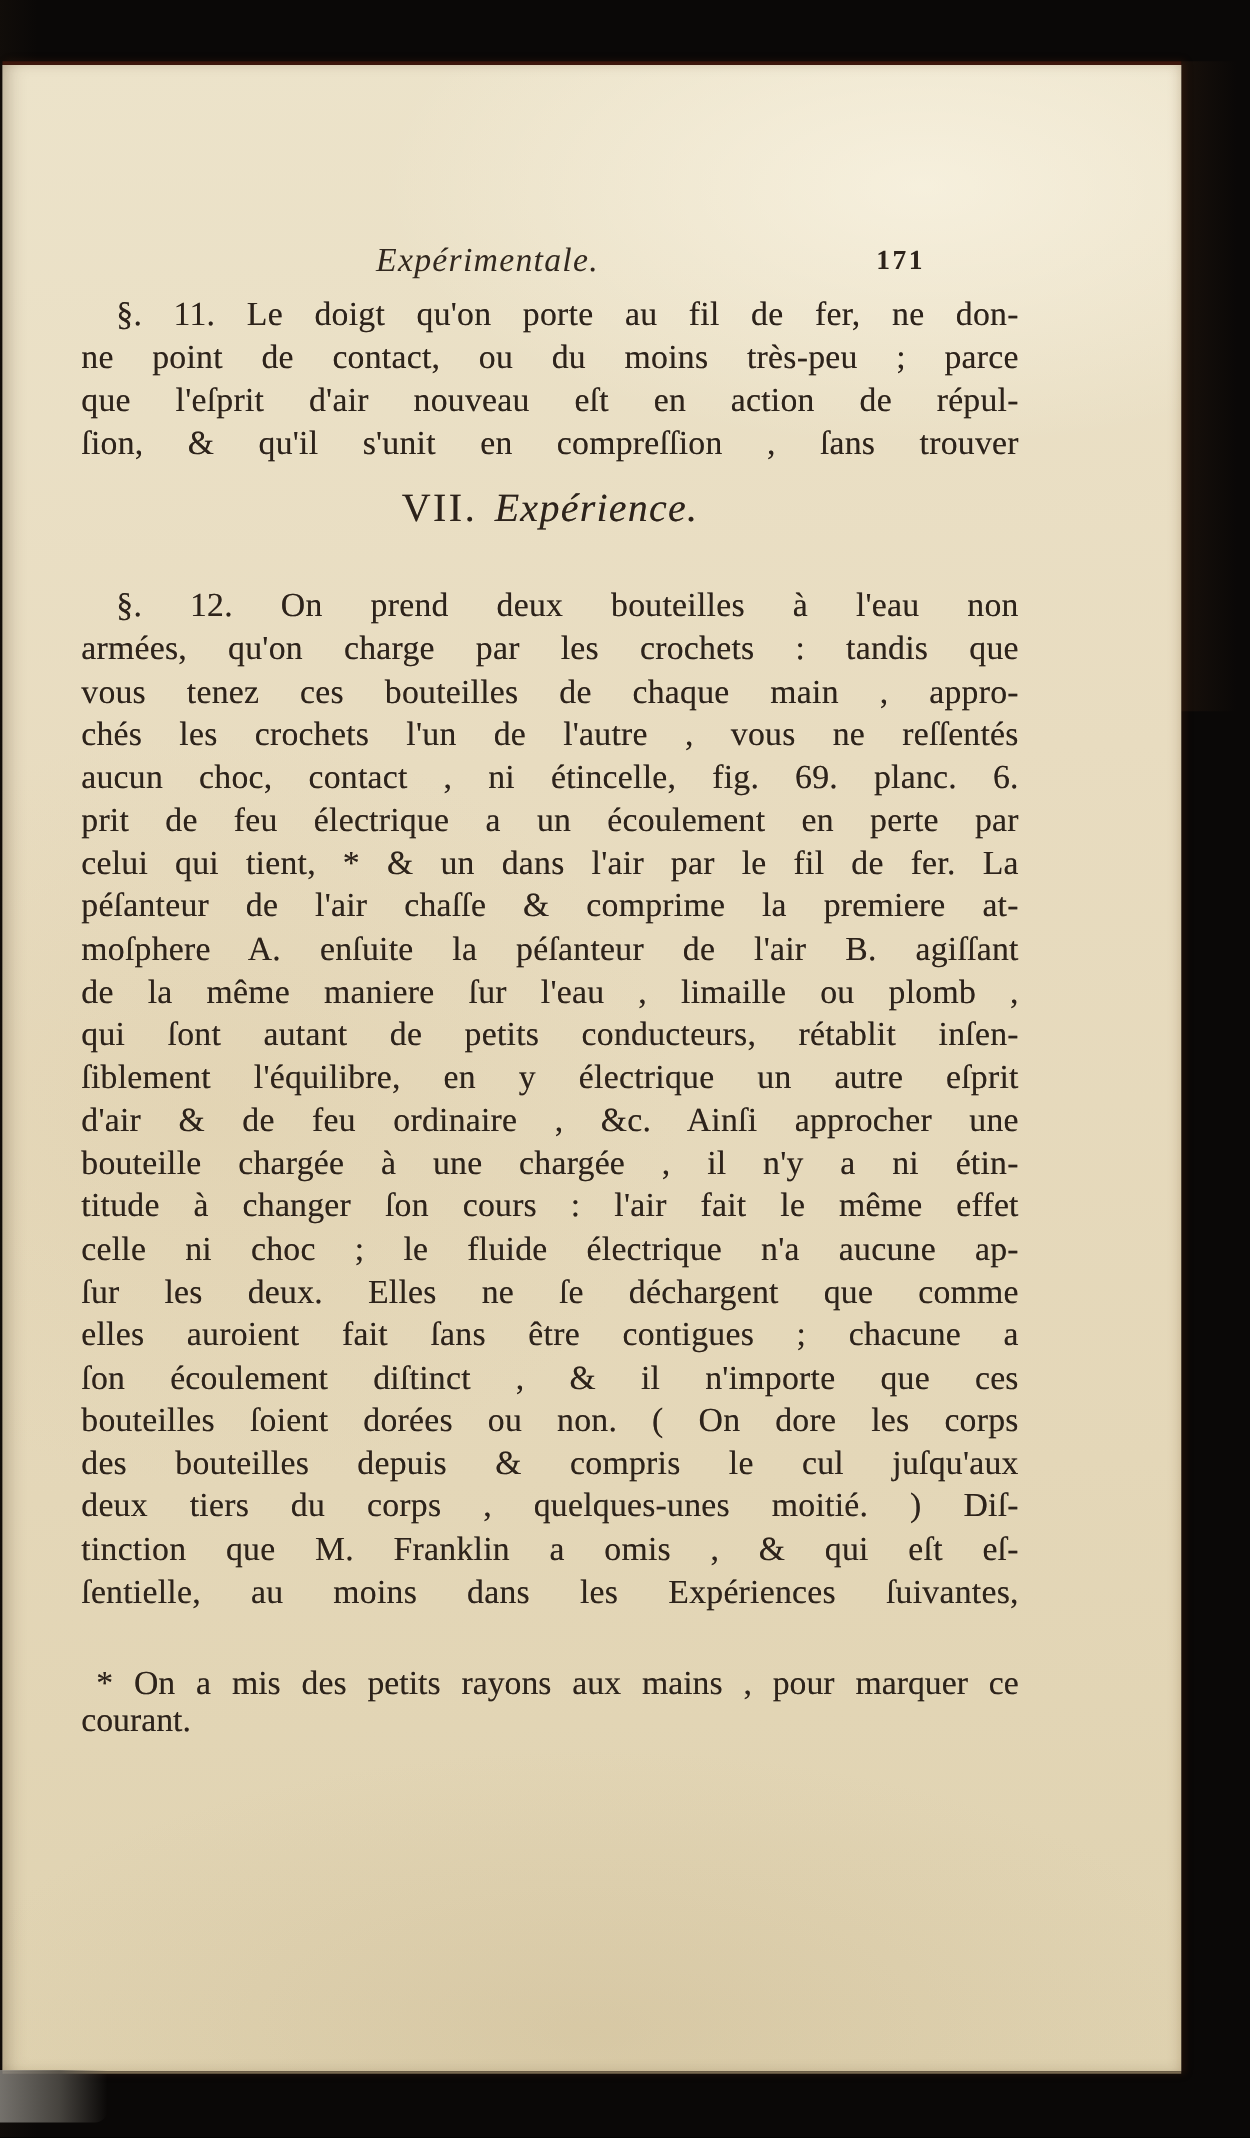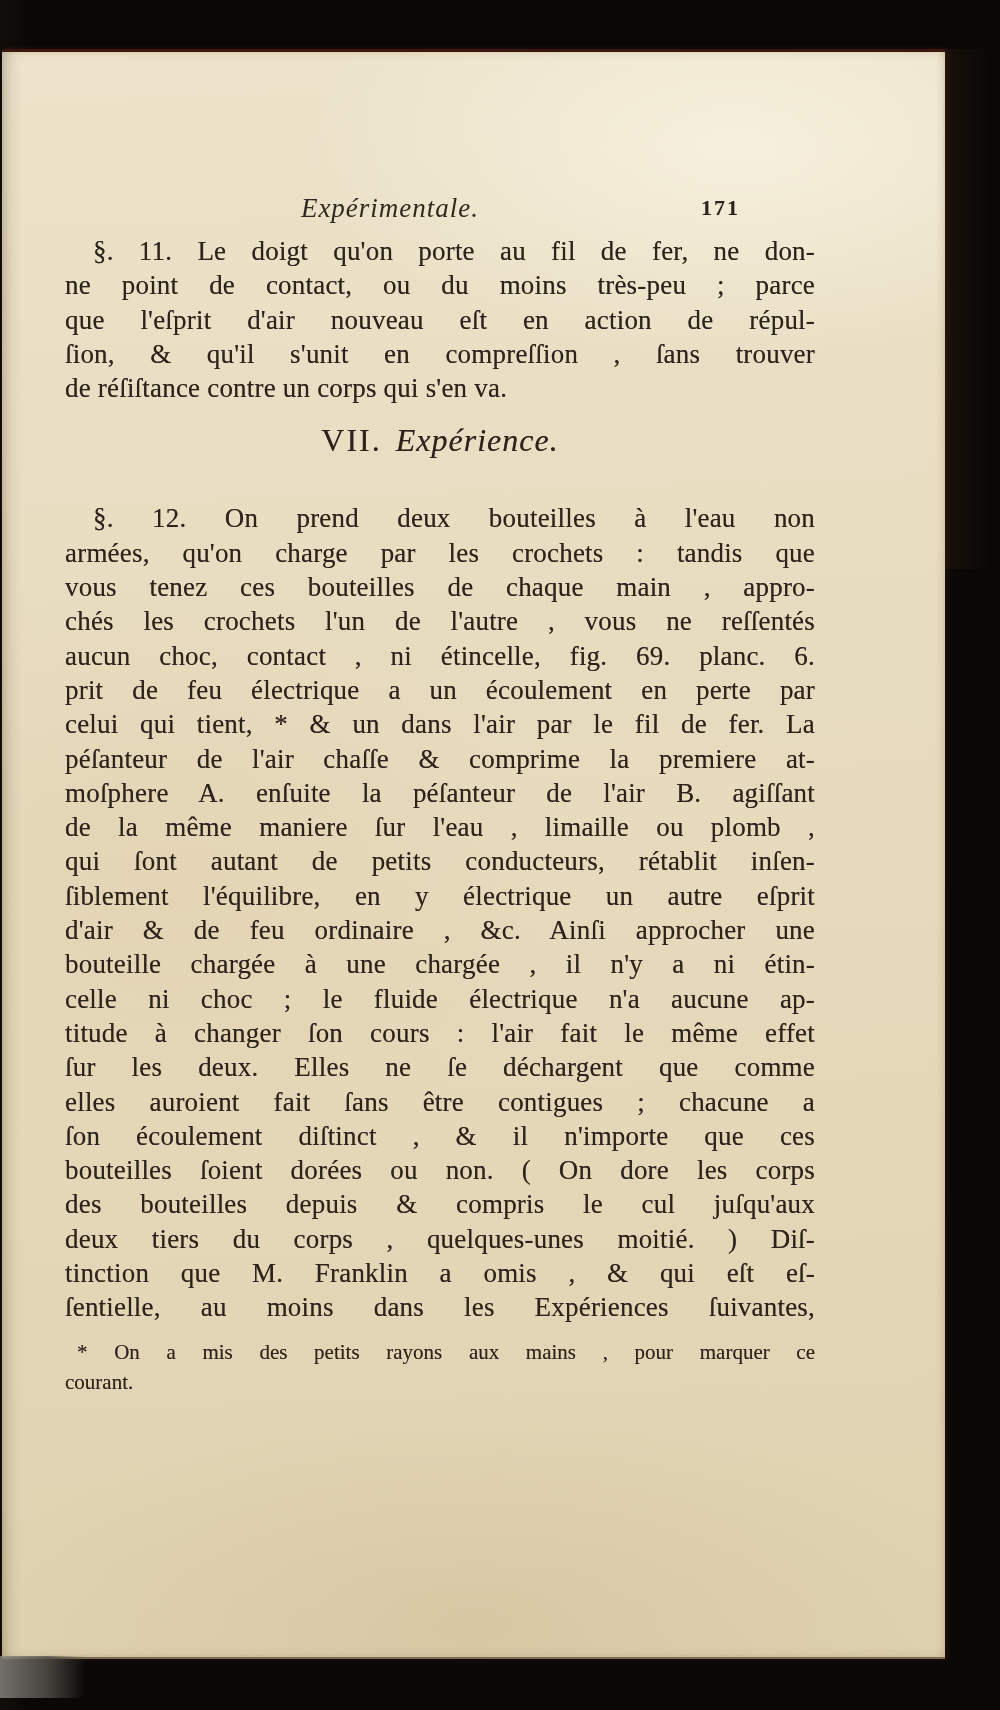--- a/index.html
+++ b/index.html
@@ -44,21 +44,21 @@
   .text-line.no-stretch { text-align-last:left; }
   .para .text-line:first-child { text-indent:28px; }
 
   .section-heading {
     margin-top:14px; line-height:42px; text-align:center; font-size:32px;
     color:#2d231b; text-shadow:0 0 0.5px rgba(45,35,27,0.55);
   }
   .section-heading .numeral { letter-spacing:2px; margin-right:14px; }
   .section-heading .hd-title { font-style:italic; letter-spacing:1px; }
 
-  .footnote { margin-top:12px; font-size:21px; line-height:30px;
+  .footnote { margin-top:41px; font-size:27px; line-height:30px;
               text-shadow:0 0 0.4px rgba(45,35,27,0.5); }
   .footnote .text-line:first-child { text-indent:12px; }
 
   .corner-smudge {
     position:absolute; left:0; top:1656px; width:86px; height:42px;
     background:linear-gradient(90deg,#8d8a84 0%,#55524c 55%,rgba(20,18,16,0) 100%);
     opacity:0.8; border-radius:0 0 10px 0;
   }
   .right-gutter-glow {
     position:absolute; right:0; top:49px; width:55px; height:520px;
@@ -78,21 +78,20 @@
       <div class="running-header">
         <span class="title">Expérimentale.</span>
         <span class="folio">171</span>
       </div>
 
       <div class="para para-11">
           <div class="text-line">§. 11. Le doigt qu'on porte au fil de fer, ne don-</div>
           <div class="text-line">ne point de contact, ou du moins très-peu ; parce</div>
           <div class="text-line">que l'eſprit d'air nouveau eſt en action de répul-</div>
           <div class="text-line">ſion, &amp; qu'il s'unit en compreſſion , ſans trouver</div>
-          <div class="text-line no-stretch">de réſiſtance contre un corps qui s'en va.</div>
         </div>
 
       <div class="section-heading">
         <span class="numeral">VII.</span><span class="hd-title">Expérience.</span>
       </div>
 
       <div class="para para-12">
           <div class="text-line">§. 12. On prend deux bouteilles à l'eau non</div>
           <div class="text-line">armées, qu'on charge par les crochets : tandis que</div>
           <div class="text-line">vous tenez ces bouteilles de chaque main , appro-</div>
@@ -100,22 +99,22 @@
           <div class="text-line">aucun choc, contact , ni étincelle, fig. 69. planc. 6.</div>
           <div class="text-line">prit de feu électrique a un écoulement en perte par</div>
           <div class="text-line">celui qui tient, * &amp; un dans l'air par le fil de fer. La</div>
           <div class="text-line">péſanteur de l'air chaſſe &amp; comprime la premiere at-</div>
           <div class="text-line">moſphere A. enſuite la péſanteur de l'air B. agiſſant</div>
           <div class="text-line">de la même maniere ſur l'eau , limaille ou plomb ,</div>
           <div class="text-line">qui ſont autant de petits conducteurs, rétablit inſen-</div>
           <div class="text-line">ſiblement l'équilibre, en y électrique un autre eſprit</div>
           <div class="text-line">d'air &amp; de feu ordinaire , &amp;c. Ainſi approcher une</div>
           <div class="text-line">bouteille chargée à une chargée , il n'y a ni étin-</div>
+          <div class="text-line">titude à changer ſon cours : l'air fait le même effet</div>
           <div class="text-line">celle ni choc ; le fluide électrique n'a aucune ap-</div>
-          <div class="text-line">titude à changer ſon cours : l'air fait le même effet</div>
           <div class="text-line">ſur les deux. Elles ne ſe déchargent que comme</div>
           <div class="text-line">elles auroient fait ſans être contigues ; chacune a</div>
           <div class="text-line">ſon écoulement diſtinct , &amp; il n'importe que ces</div>
           <div class="text-line">bouteilles ſoient dorées ou non. ( On dore les corps</div>
           <div class="text-line">des bouteilles depuis &amp; compris le cul juſqu'aux</div>
           <div class="text-line">deux tiers du corps , quelques-unes moitié. ) Diſ-</div>
           <div class="text-line">tinction que M. Franklin a omis , &amp; qui eſt eſ-</div>
           <div class="text-line">ſentielle, au moins dans les Expériences ſuivantes,</div>
         </div>
 

